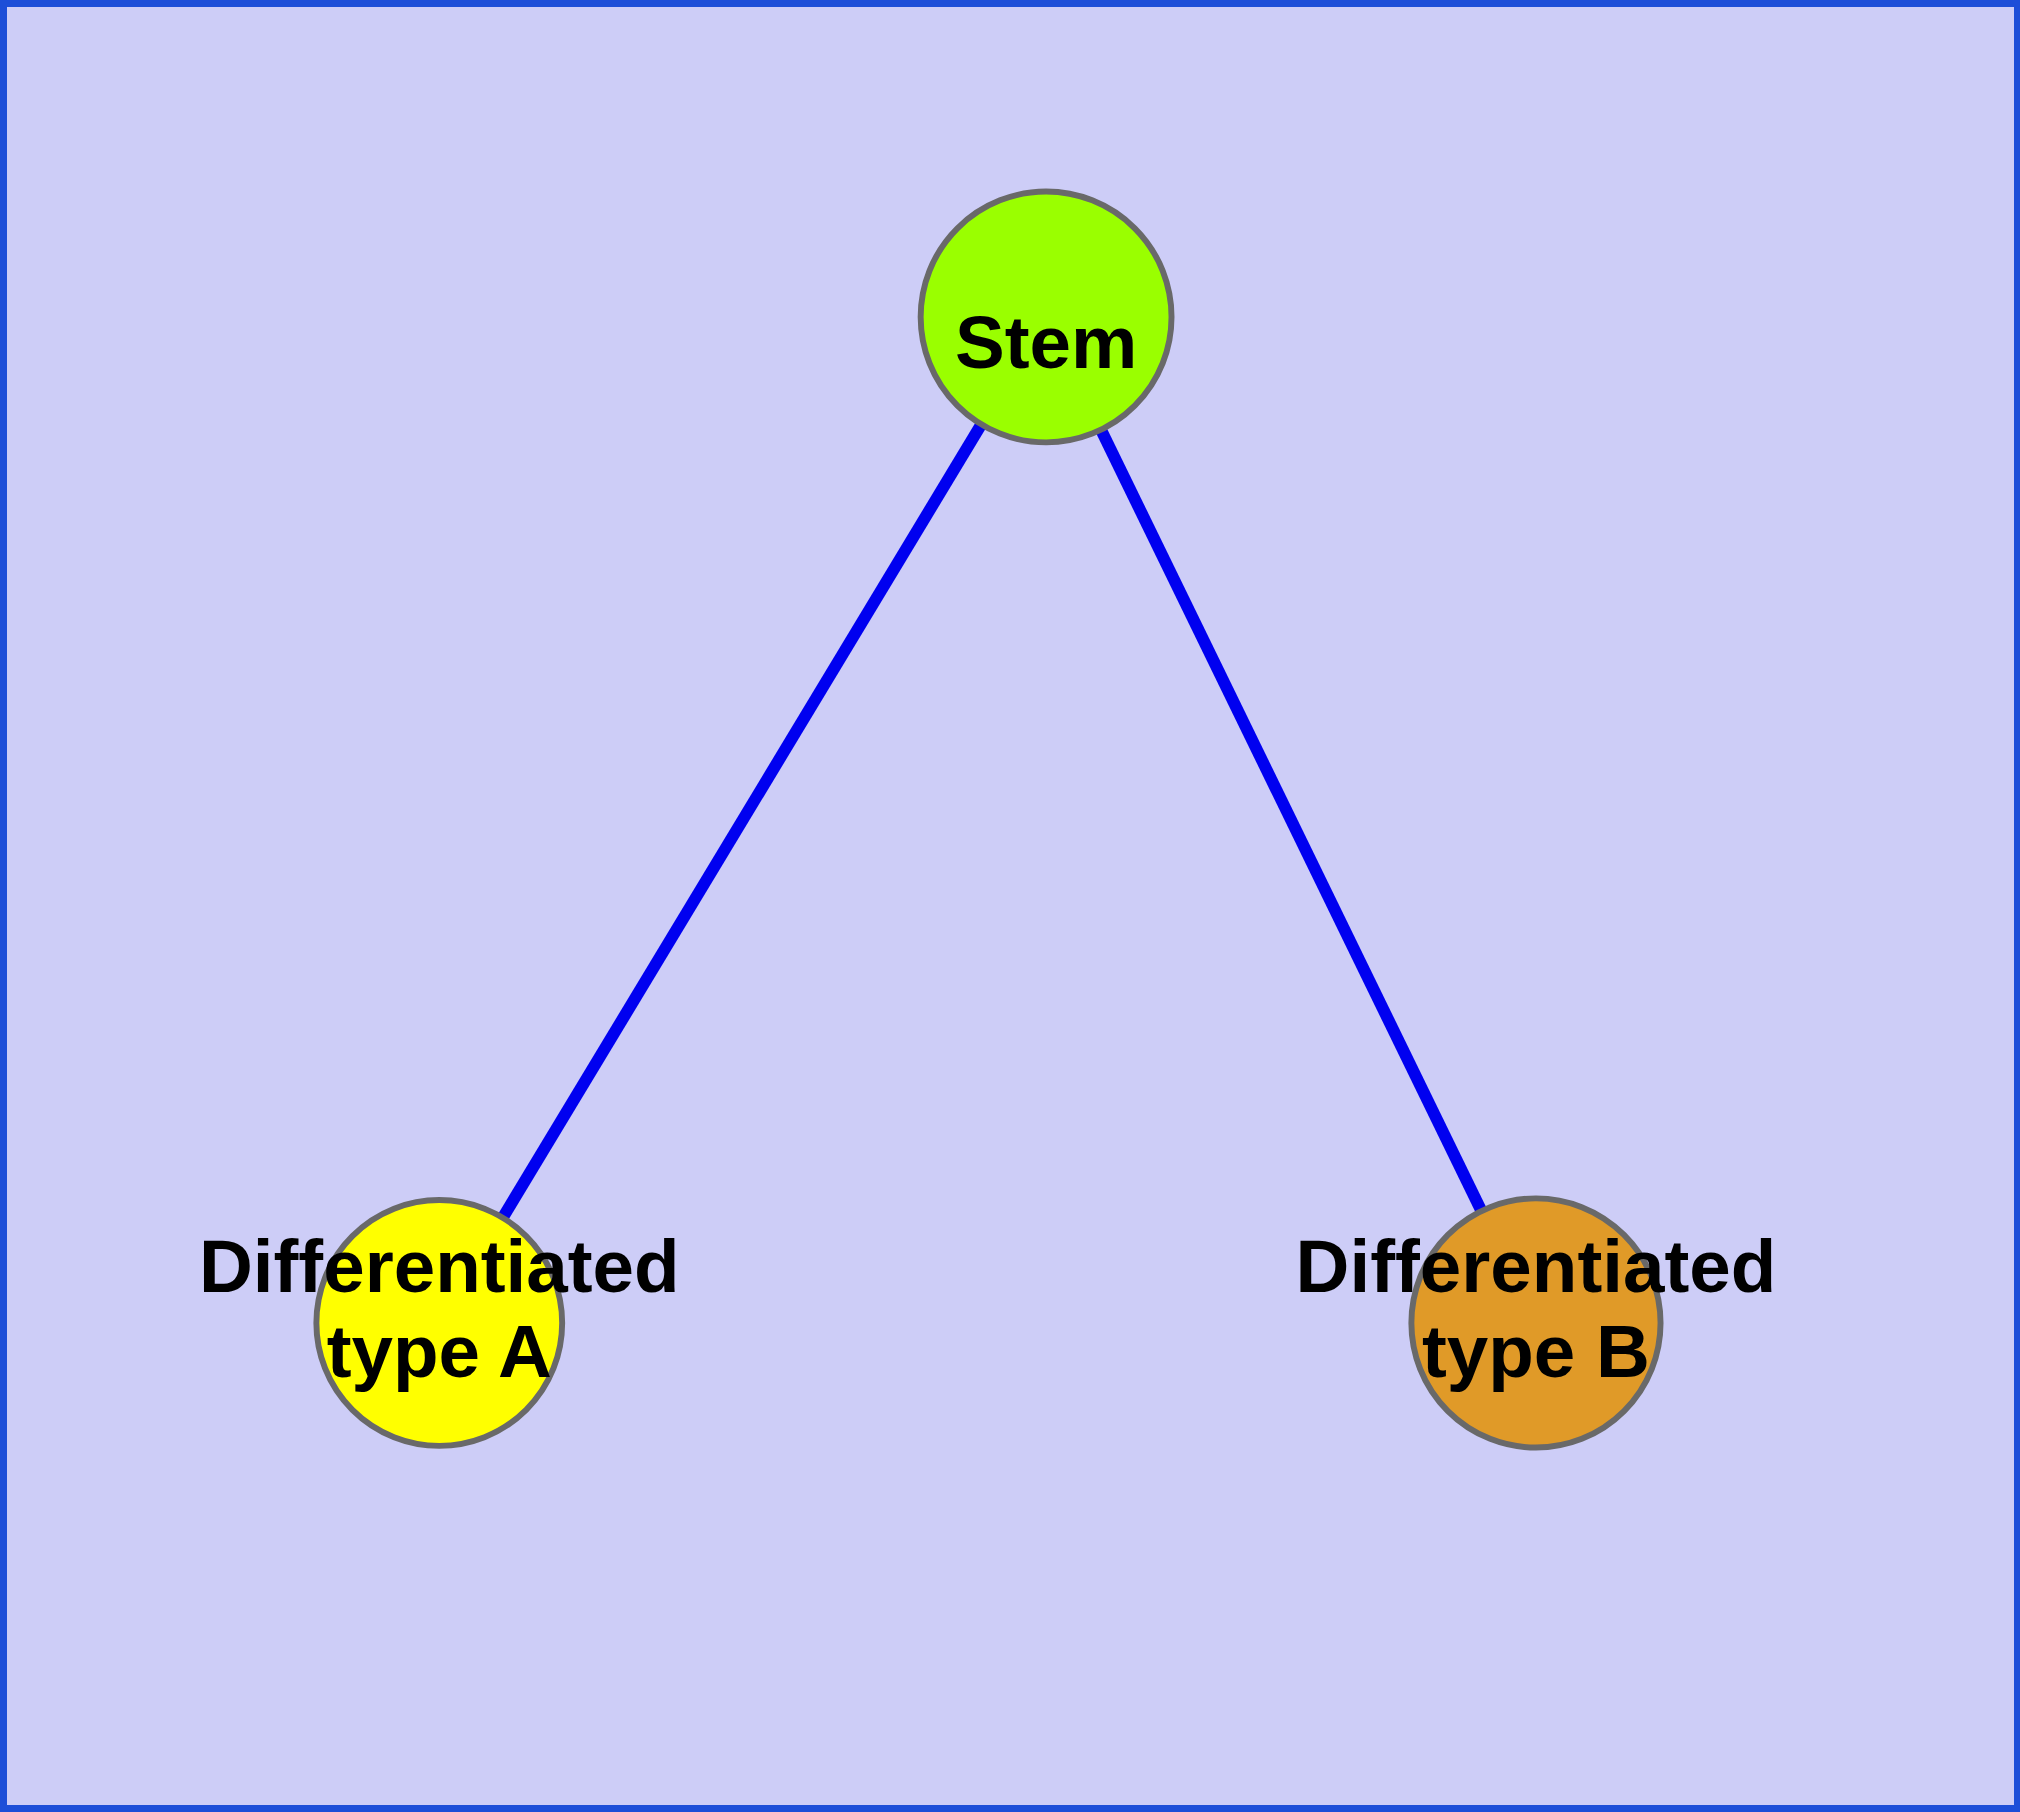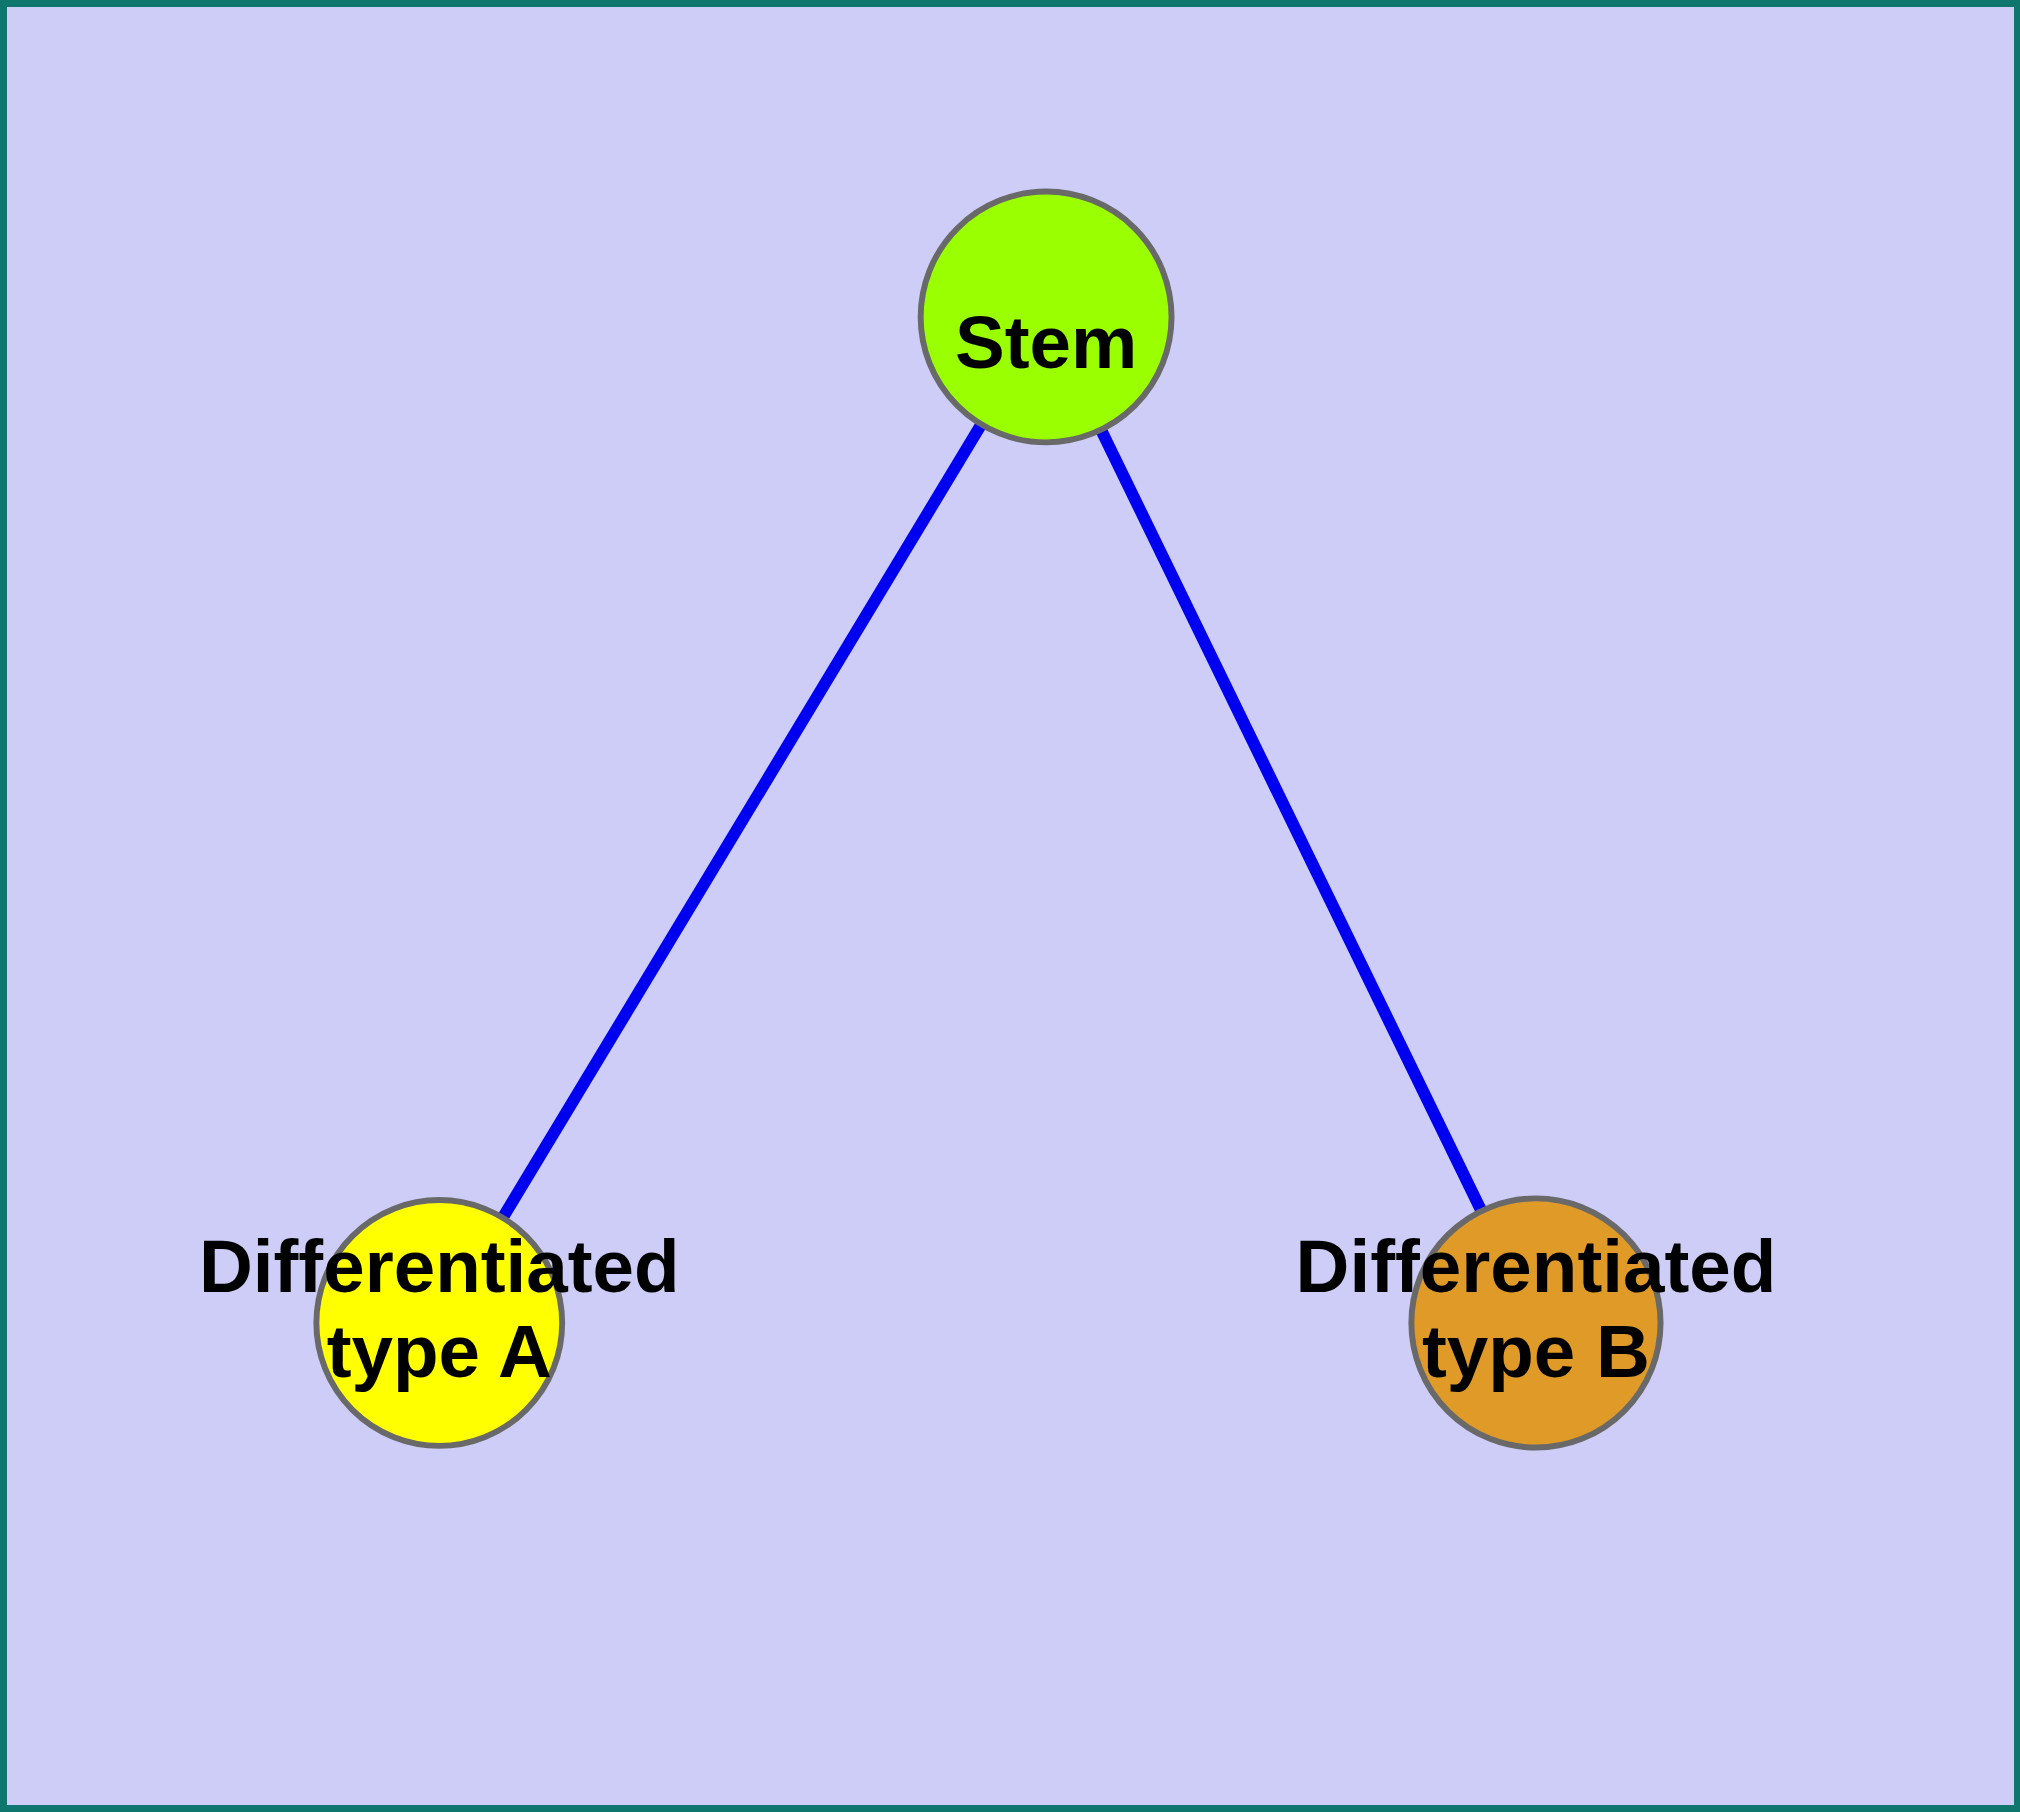--- a/index.html
+++ b/index.html
@@ -5,21 +5,21 @@
 <style>
   html, body {
     margin: 0;
     padding: 0;
     background: #ffffff;
   }
   #canvas {
     position: relative;
     width: 2021px;
     height: 1812px;
-    background: #0f766e;
+    background: #1d4ed8;
     overflow: hidden;
     font-family: "Liberation Sans", sans-serif;
   }
   #plot-bg {
     position: absolute;
     left: 6.8px;
     top: 6.8px;
     width: 2007px;
     height: 1798px;
     background: #cdcdf7;

